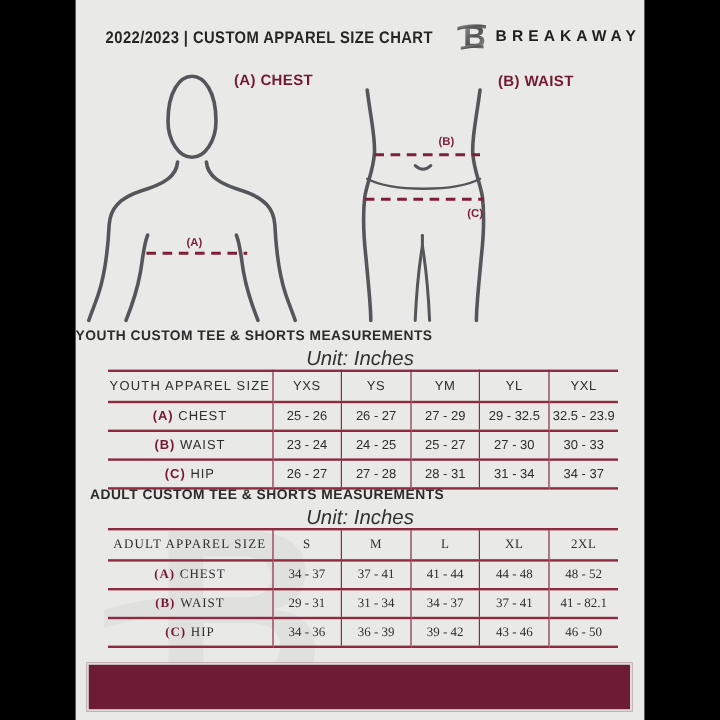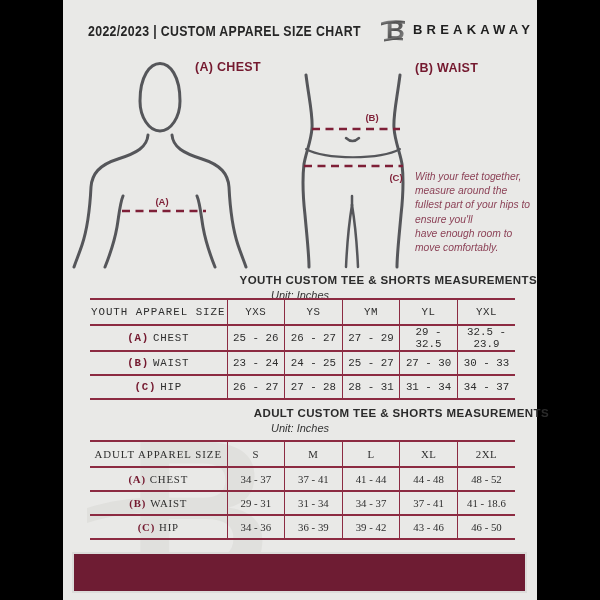--- a/index.html
+++ b/index.html
@@ -26,35 +26,35 @@
     margin:7px 0 0; font-style:italic; font-size:10.3px; line-height:1.38;
     color:#8c4257; white-space:pre-line;
   }
   #instr-a { left:132px; top:60px; width:140px; }
   #instr-b { left:352px; top:61px; width:119px; }
   #instr-c { left:352px; top:163px; width:119px; }
   .diagram { position:absolute; left:0; top:55px; z-index:1; }
   .watermark { position:absolute; left:22px; top:412px; z-index:0; }
   
   .tbl-title {
-    position:absolute; left:0; width:474px; text-align:right; z-index:2;
+    position:absolute; left:0; width:474px; text-align:left; z-index:2;
     font-size:11.5px; font-weight:700; color:#2b2b2b; letter-spacing:.4px;
   }
   .tbl-unit {
     position:absolute; left:0; width:474px; text-align:center; z-index:2;
-    font-size:11px; font-style:italic; color:#333;
+    font-size:17px; font-style:italic; color:#333;
   }
   #youth-title { top:274px; }  #youth-unit { top:289px; }
   #adult-title { top:407px;margin-left:12px; }  #adult-unit { top:422px; }
   table.sizes {
     position:absolute; left:27px; width:425px; z-index:2;
     border-collapse:collapse; table-layout:fixed;
     border-top:2px solid #8c2b42;
   }
-  #youth-table { top:298px;font-family:Liberation Mono, monospace; }
+  #youth-table { top:308px; }
   #adult-table { top:440px;font-family:Liberation Serif, serif; }
   table.sizes th, table.sizes td {
     height:22px; padding:0; font-size:10.8px; color:#2e2e2e; text-align:center;
     border-bottom:2px solid #8c2b42; font-weight:400;
   }
   table.sizes thead th { height:24px; }
   table.sizes th:not(:first-child), table.sizes td:not(:first-child) {
     border-left:1px solid #8c2b42;
   }
   th.apparel-size-header { text-align:left; padding-left:12px; letter-spacing:1px; font-size:10.5px; }
@@ -124,22 +124,20 @@
     </g>
   </svg>
 
   <div class="instr" id="instr-a">
     <h3>(A) CHEST</h3>
   </div>
   <div class="instr" id="instr-b">
     <h3>(B) WAIST</h3>
   </div>
   <div class="instr" id="instr-c">
-    <p>With your feet together, measure around the fullest part of your hips to ensure you'll
-have enough room to move comfortably.</p>
   </div>
 
   <div class="tbl-title" id="youth-title">YOUTH CUSTOM TEE &amp; SHORTS MEASUREMENTS</div>
   <div class="tbl-unit" id="youth-unit">Unit: Inches</div>
   <table class="sizes" id="youth-table">
     <colgroup>
         <col style="width:137px">
         <col style="width:57.6px">
         <col style="width:57.6px">
         <col style="width:57.6px">
@@ -213,21 +211,21 @@
         <td>41 - 44</td>
         <td>44 - 48</td>
         <td>48 - 52</td>
       </tr>
       <tr>
         <td class="row-header"><span class="row-key">(B)</span><span class="row-label">WAIST</span></td>
         <td>29 - 31</td>
         <td>31 - 34</td>
         <td>34 - 37</td>
         <td>37 - 41</td>
-        <td>41 - 18.6</td>
+        <td>41 - 82.1</td>
       </tr>
       <tr>
         <td class="row-header"><span class="row-key">(C)</span><span class="row-label">HIP</span></td>
         <td>34 - 36</td>
         <td>36 - 39</td>
         <td>39 - 42</td>
         <td>43 - 46</td>
         <td>46 - 50</td>
       </tr>
     </tbody>

